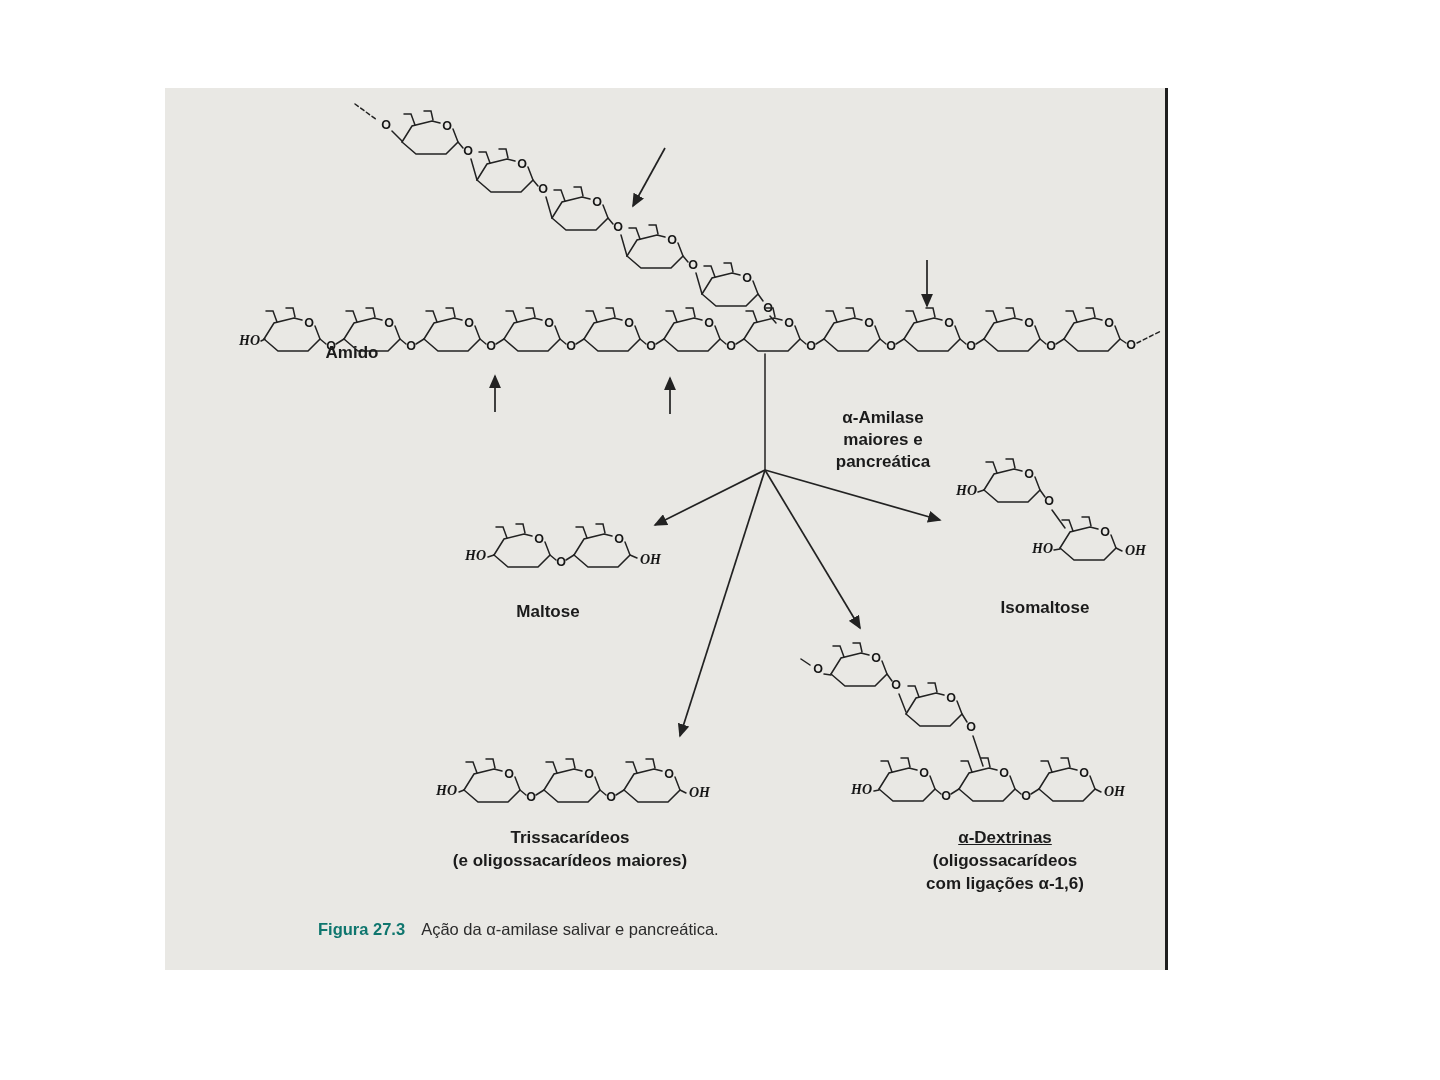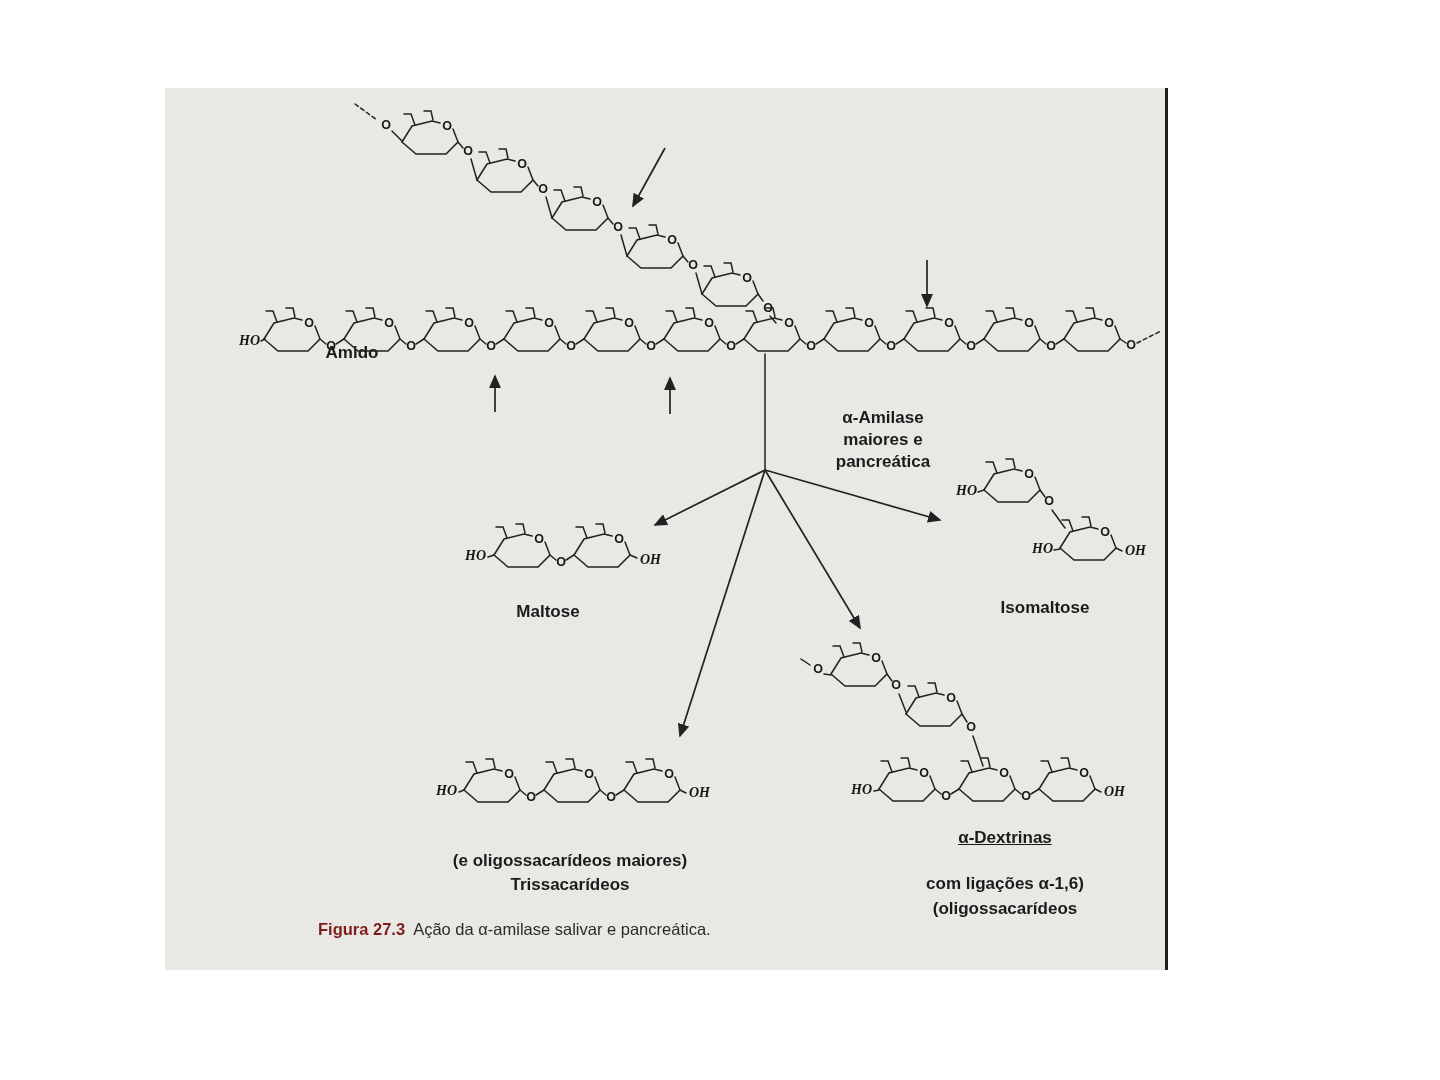--- a/index.html
+++ b/index.html
@@ -10,21 +10,21 @@
   .page svg{position:absolute;left:0;top:0;}
   .bond{stroke:#222;stroke-width:1.5;fill:none;stroke-linecap:round;}
   .dash{stroke:#222;stroke-width:1.5;fill:none;stroke-dasharray:4 3;stroke-linecap:round;}
   .arrow{stroke:#222;stroke-width:1.7;fill:none;marker-end:url(#ah);}
   .atom{font:700 12.5px "Liberation Sans",sans-serif;fill:#161616;stroke:none;}
   .hydroxyl{font:italic 700 14px "Liberation Serif",serif;fill:#161616;stroke:none;}
   .lbl{position:absolute;font:bold 17px "Liberation Sans",sans-serif;color:#1b1b1b;
        transform:translateX(-50%);white-space:nowrap;}
   .caption{position:absolute;left:153px;top:832px;font:16.5px "Liberation Sans",sans-serif;
            color:#2b2b2b;white-space:nowrap;}
-  .caption .fig{color:#7f1d1d;font-weight:bold;margin-right:8px;}
+  .caption .fig{color:#0f766e;font-weight:bold;margin-right:16px;}
 </style>
 </head>
 <body>
 
 <div class="stage">
   <div class="page">
 
     <svg id="dg" width="1000" height="882" viewBox="0 0 1000 882">
       <defs>
         <marker id="ah" markerWidth="8" markerHeight="7" refX="7" refY="3.5" orient="auto">
@@ -203,25 +203,25 @@
     <div class="lbl" style="left:157px;top:255px;margin-left:30px;">Amido</div>
 
     <div class="lbl" style="left:718px;top:320px;">α-Amilase</div>
     <div class="lbl" style="left:718px;top:342px;">maiores e</div>
     <div class="lbl" style="left:718px;top:364px;">pancreática</div>
 
     <div class="lbl" style="left:383px;top:514px;">Maltose</div>
 
     <div class="lbl" style="left:864px;top:510px;margin-left:16px;">Isomaltose</div>
 
-    <div class="lbl" style="left:405px;top:740px;margin-top:47px;">Trissacarídeos</div>
+    <div class="lbl" style="left:405px;top:740px;">Trissacarídeos</div>
     <div class="lbl" style="left:405px;top:763px;">(e oligossacarídeos maiores)</div>
 
     <div class="lbl" style="left:840px;top:740px;text-decoration:underline;">α-Dextrinas</div>
-    <div class="lbl" style="left:840px;top:763px;margin-top:48px;">(oligossacarídeos</div>
+    <div class="lbl" style="left:840px;top:763px;">(oligossacarídeos</div>
     <div class="lbl" style="left:840px;top:786px;text-align:center;">com ligações α-1,6)</div>
 
     <div class="caption">
       <span class="fig">Figura 27.3</span><span>Ação da α-amilase salivar e pancreática.</span>
     </div>
 
   </div>
 </div>
 
 </body></html>

